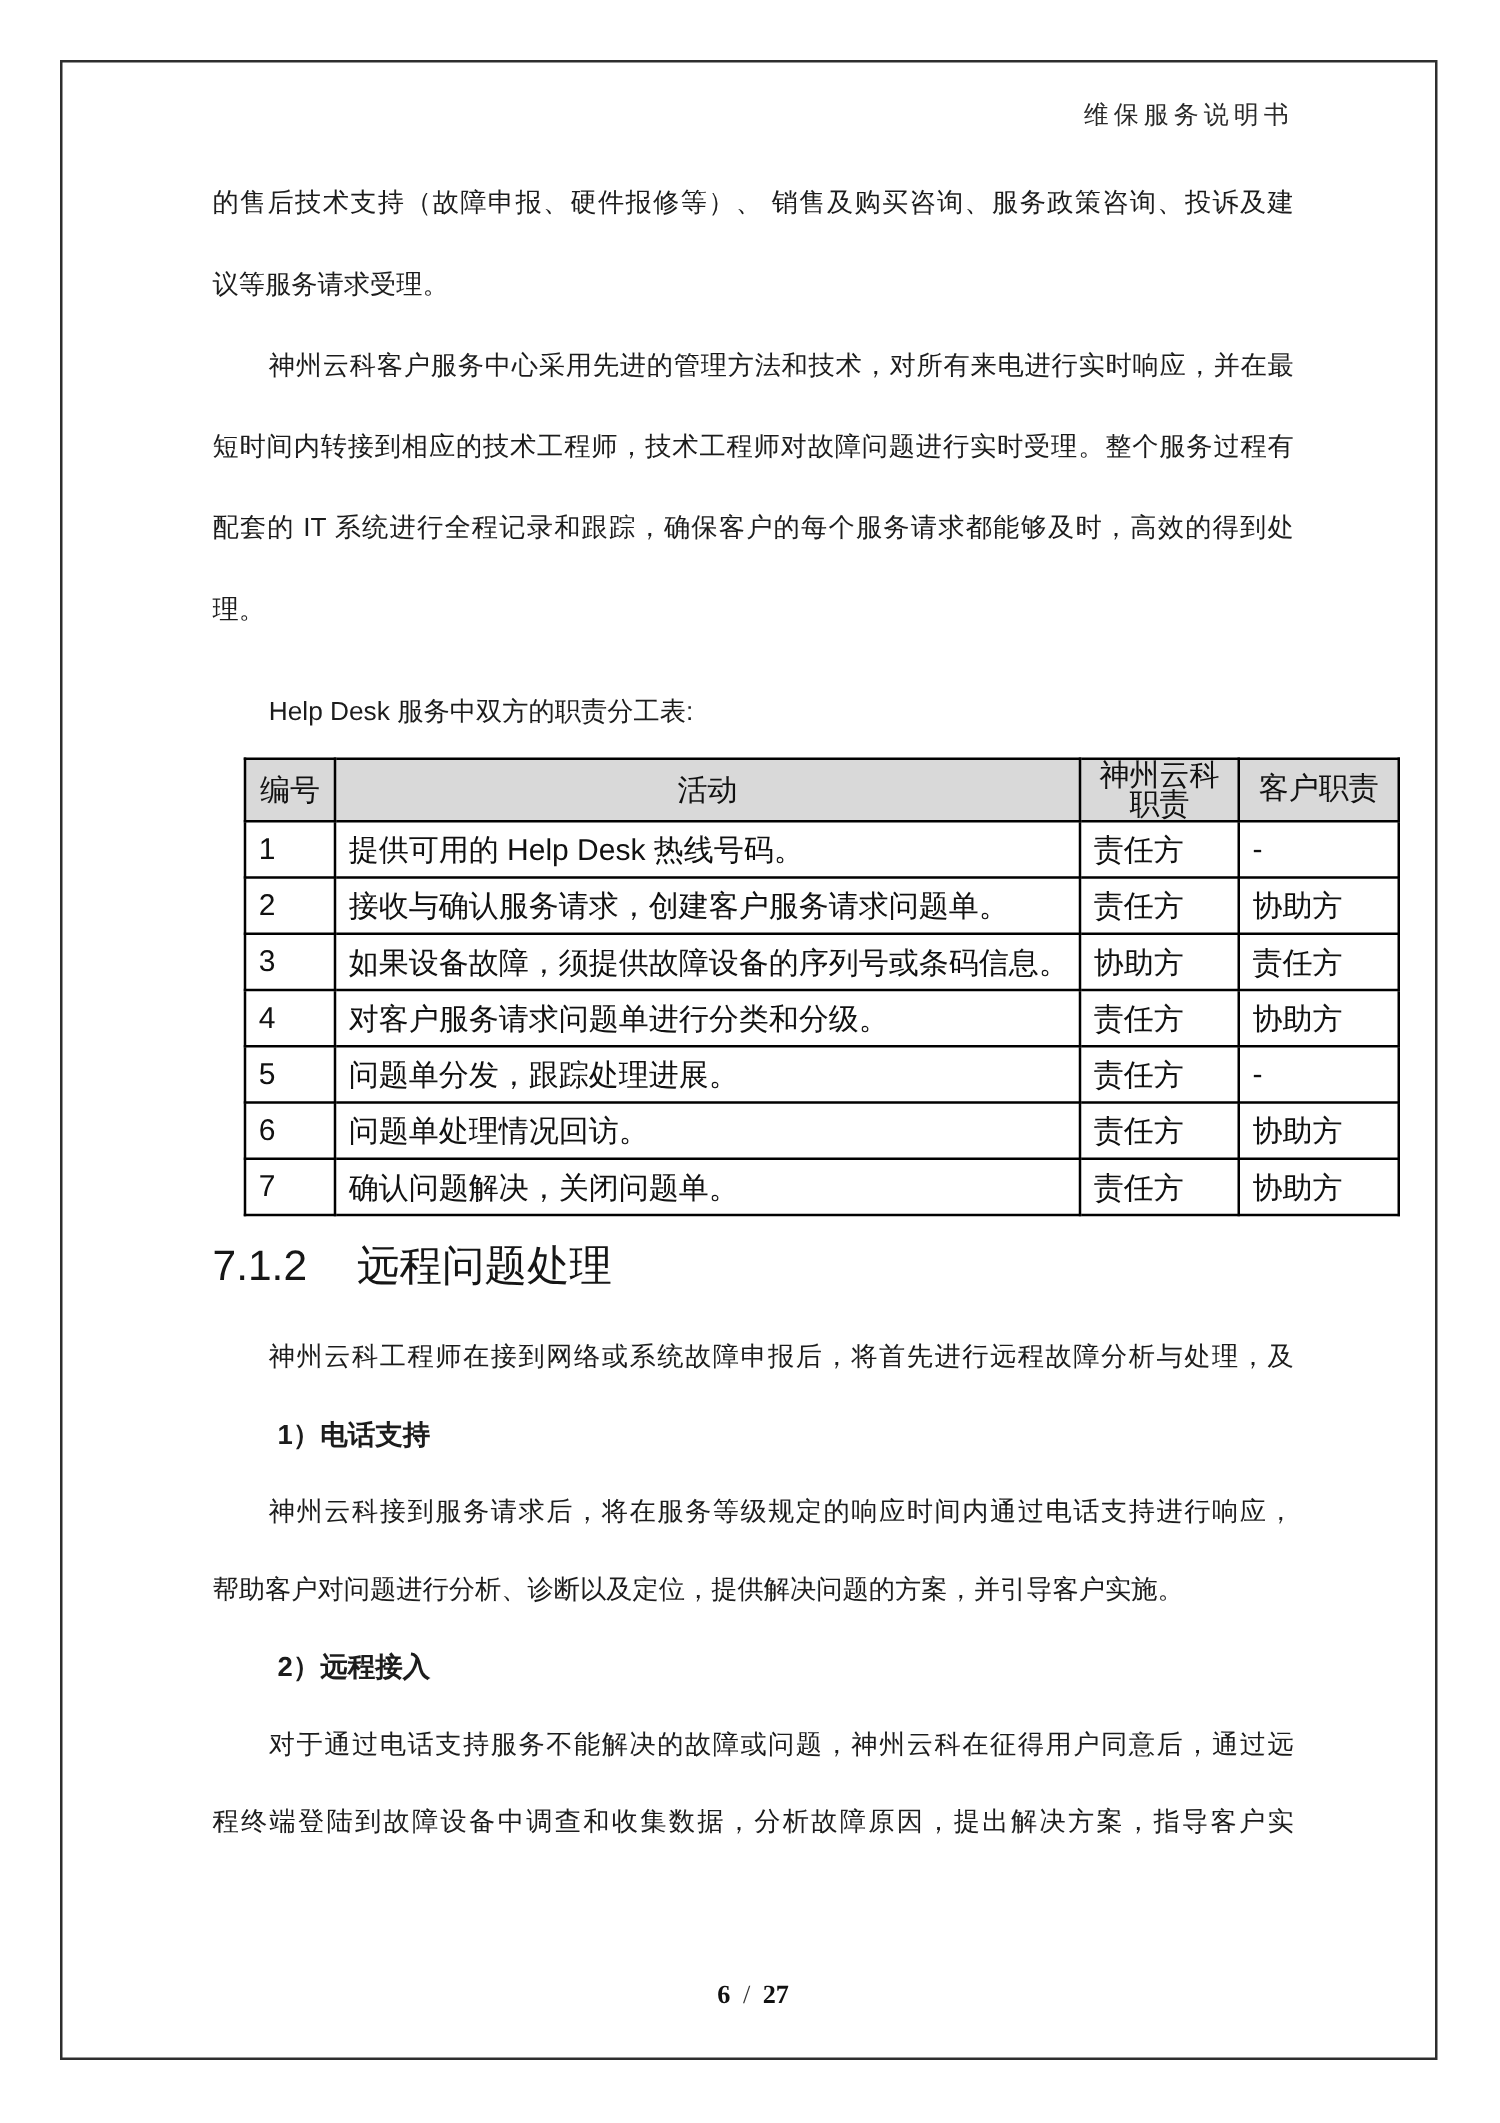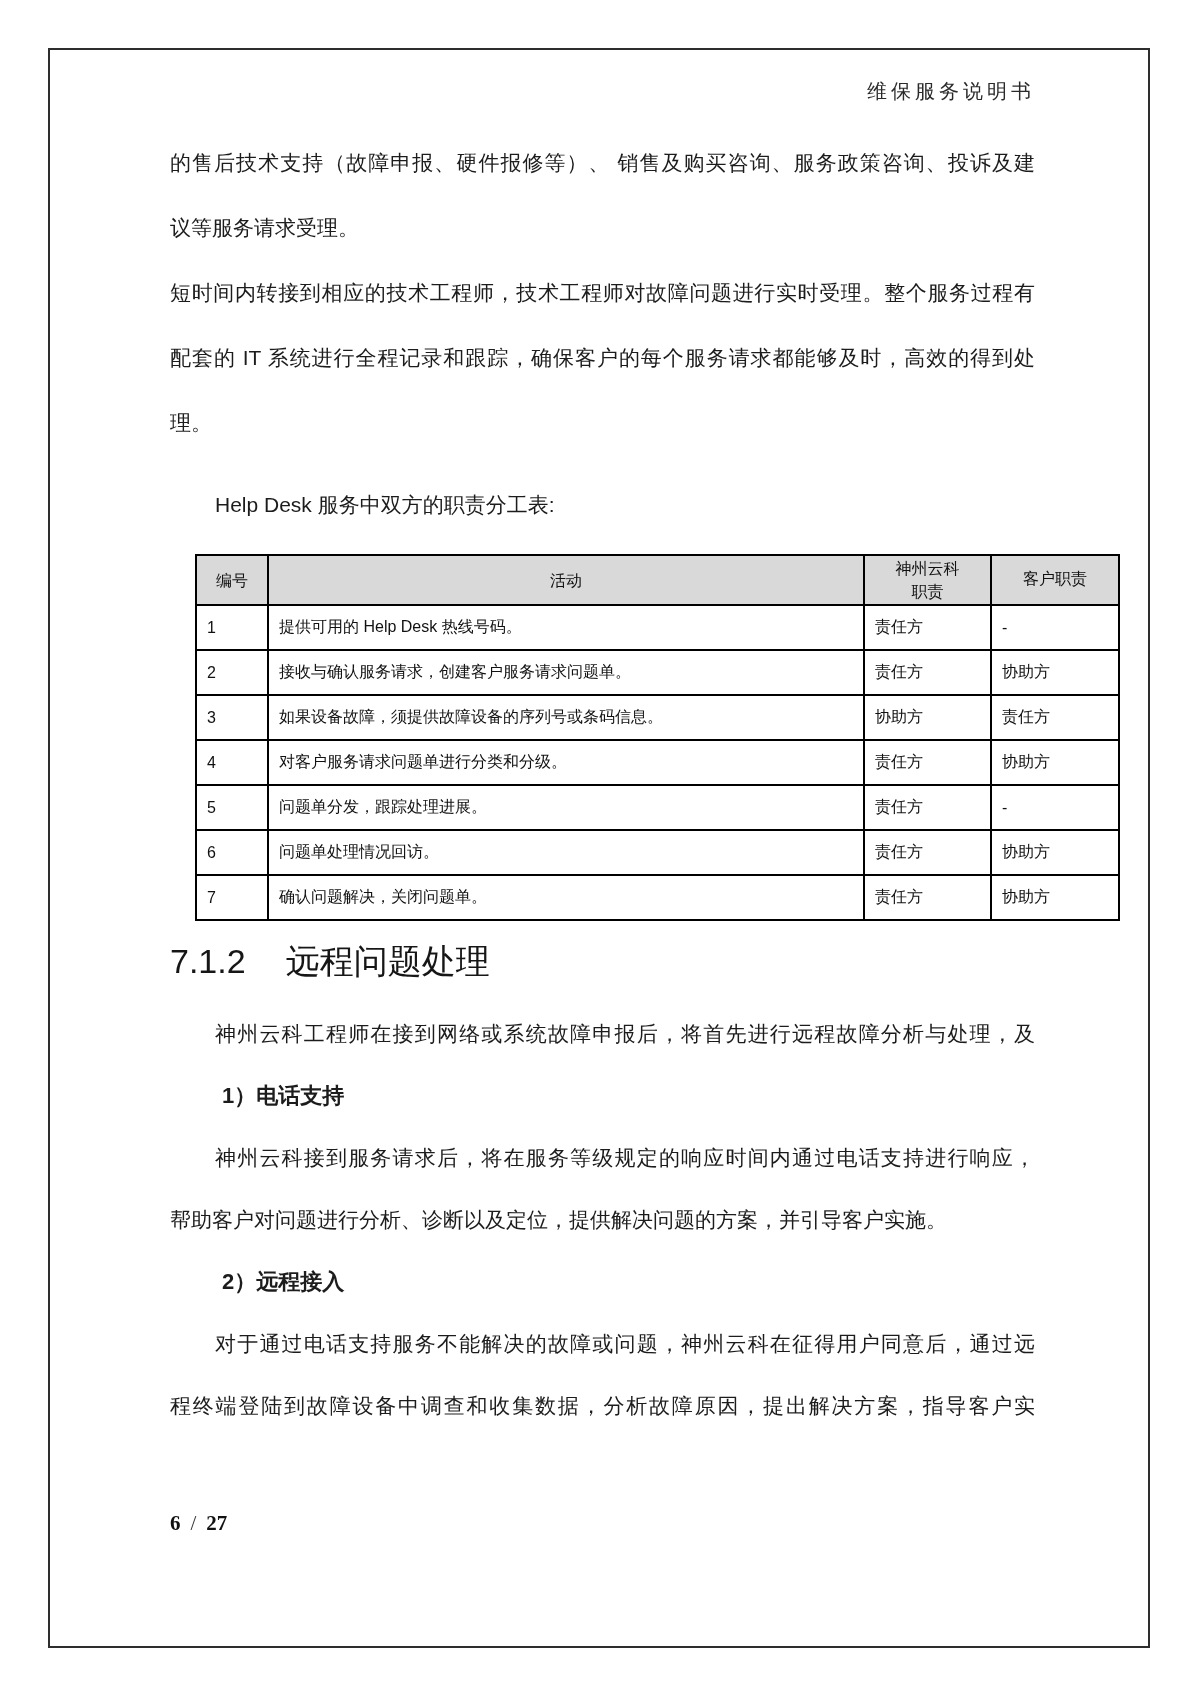--- a/index.html
+++ b/index.html
@@ -39,26 +39,26 @@
     white-space: nowrap;
   }
   .fill {
     white-space: normal;
     text-align: justify;
     text-align-last: justify;
   }
   .indent { text-indent: 45px; }
   .intro-line { margin-top: 17px; }
   .resp-table {
-    margin-top: 17px;
+    margin-top: 4px;
     margin-left: 25px;
     border-collapse: collapse;
     table-layout: fixed;
     width: 823px;
-    font-size: 16px;
+    font-size: 24px;
     color: #111;
     border-radius: 12px;
   }
   .resp-table td {
     border: 2px solid #000;
     vertical-align: middle;
     padding: 0 6px 0 10px;
     white-space: nowrap;
     overflow: hidden;
   }
@@ -88,42 +88,44 @@
     font-size: 21px;
     white-space: nowrap;
   }
   .subhead {
     font-weight: bold;
     text-indent: 52px;
     font-size: 22px;
   }
   .doc-footer {
     position: absolute;
-    left: 170px; top: 1505px;
+    left: 170px; top: 1577px;
     width: 865px;
     height: 36px; line-height: 36px;
+    text-align: center;
     font-family: "Liberation Serif", "DejaVu Serif", serif;
     font-size: 21px;
     color: #111;
   }
   .doc-footer .pg { font-weight: bold; }
   .doc-footer .sep { font-weight: normal; color: #333; margin: 0 10px; }
 </style>
 </head>
 <body>
 
 <div class="page-border"></div>
 
 <div class="doc-header">维保服务说明书</div>
 
 <div class="content">
 
   <div class="line fill">的售后技术支持（故障申报、硬件报修等）、 销售及购买咨询、服务政策咨询、投诉及建</div>
   <div class="line">议等服务请求受理。</div>
 
+  <div class="line fill indent">神州云科客户服务中心采用先进的管理方法和技术，对所有来电进行实时响应，并在最</div>
   <div class="line fill">短时间内转接到相应的技术工程师，技术工程师对故障问题进行实时受理。整个服务过程有</div>
   <div class="line fill">配套的 IT 系统进行全程记录和跟踪，确保客户的每个服务请求都能够及时，高效的得到处</div>
   <div class="line">理。</div>
 
   <div class="line intro-line indent">Help Desk 服务中双方的职责分工表:</div>
 
   <table class="resp-table">
     <tbody>
         <tr class="head">
       <td class="col-num">编号</td>

